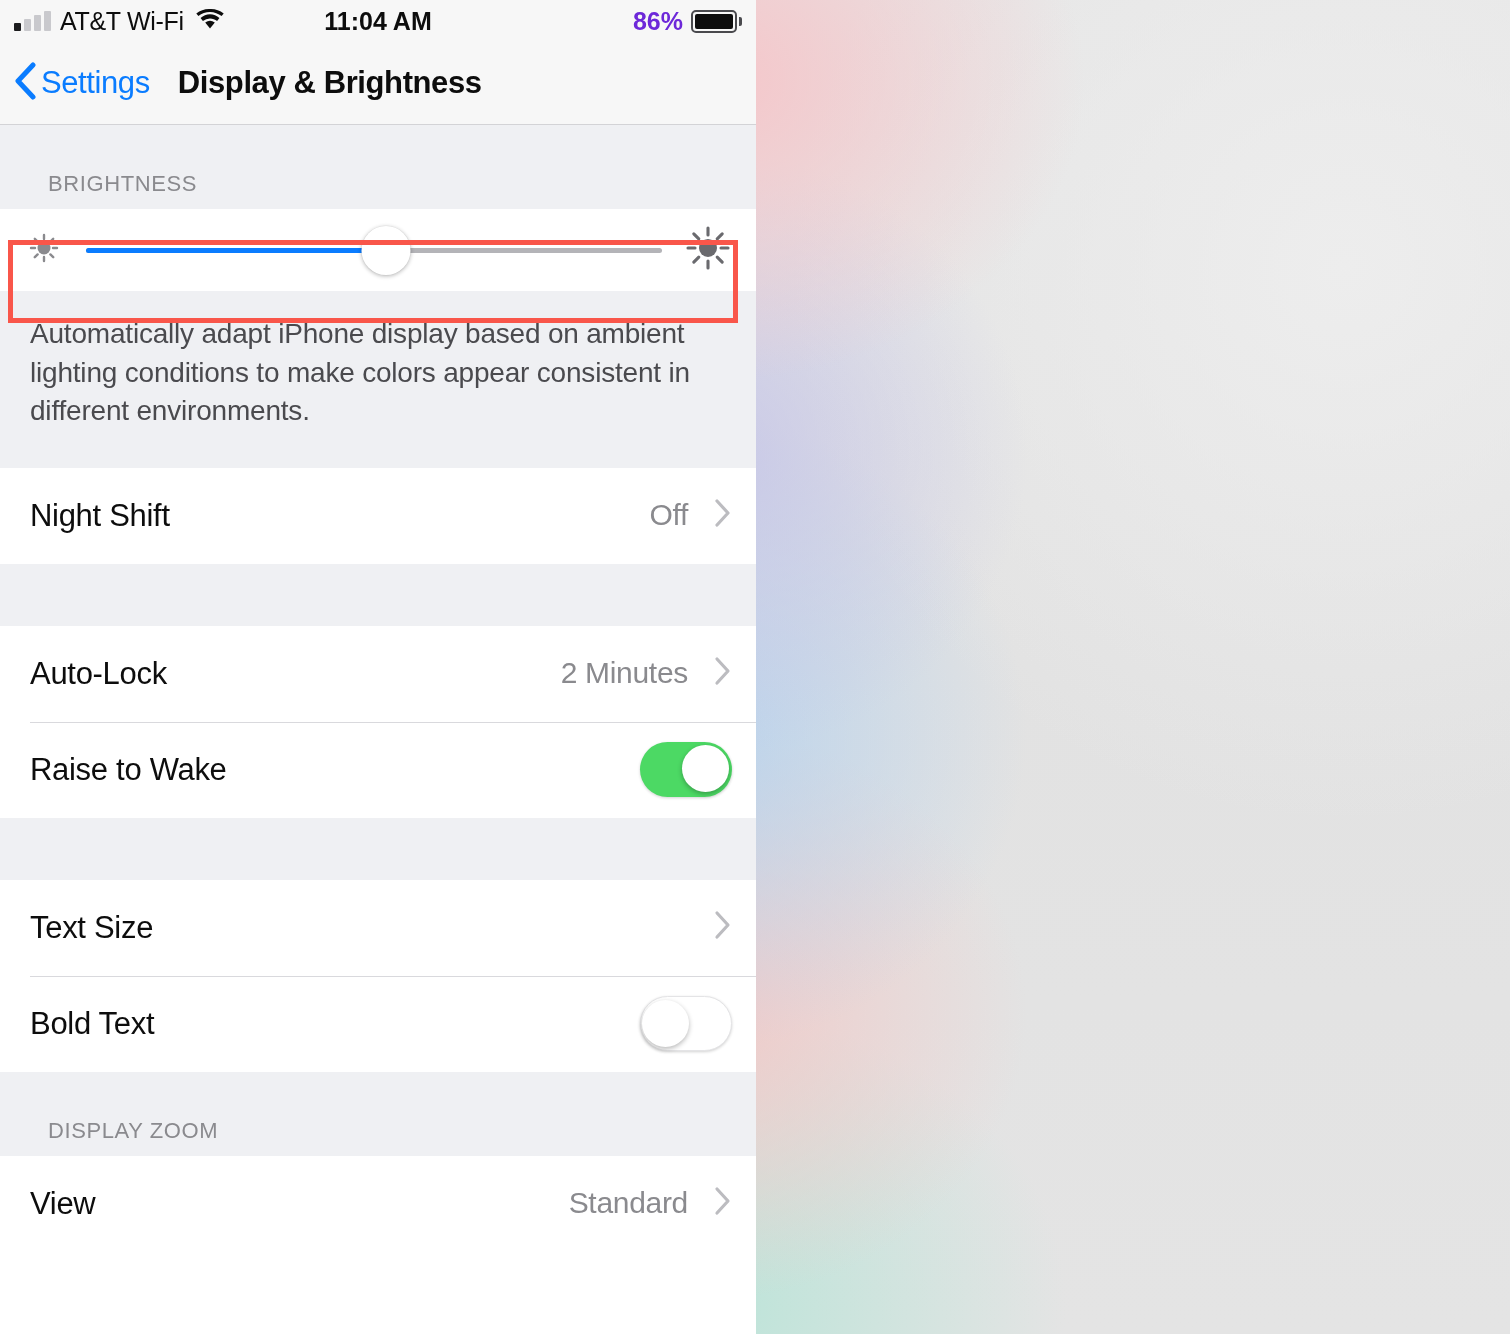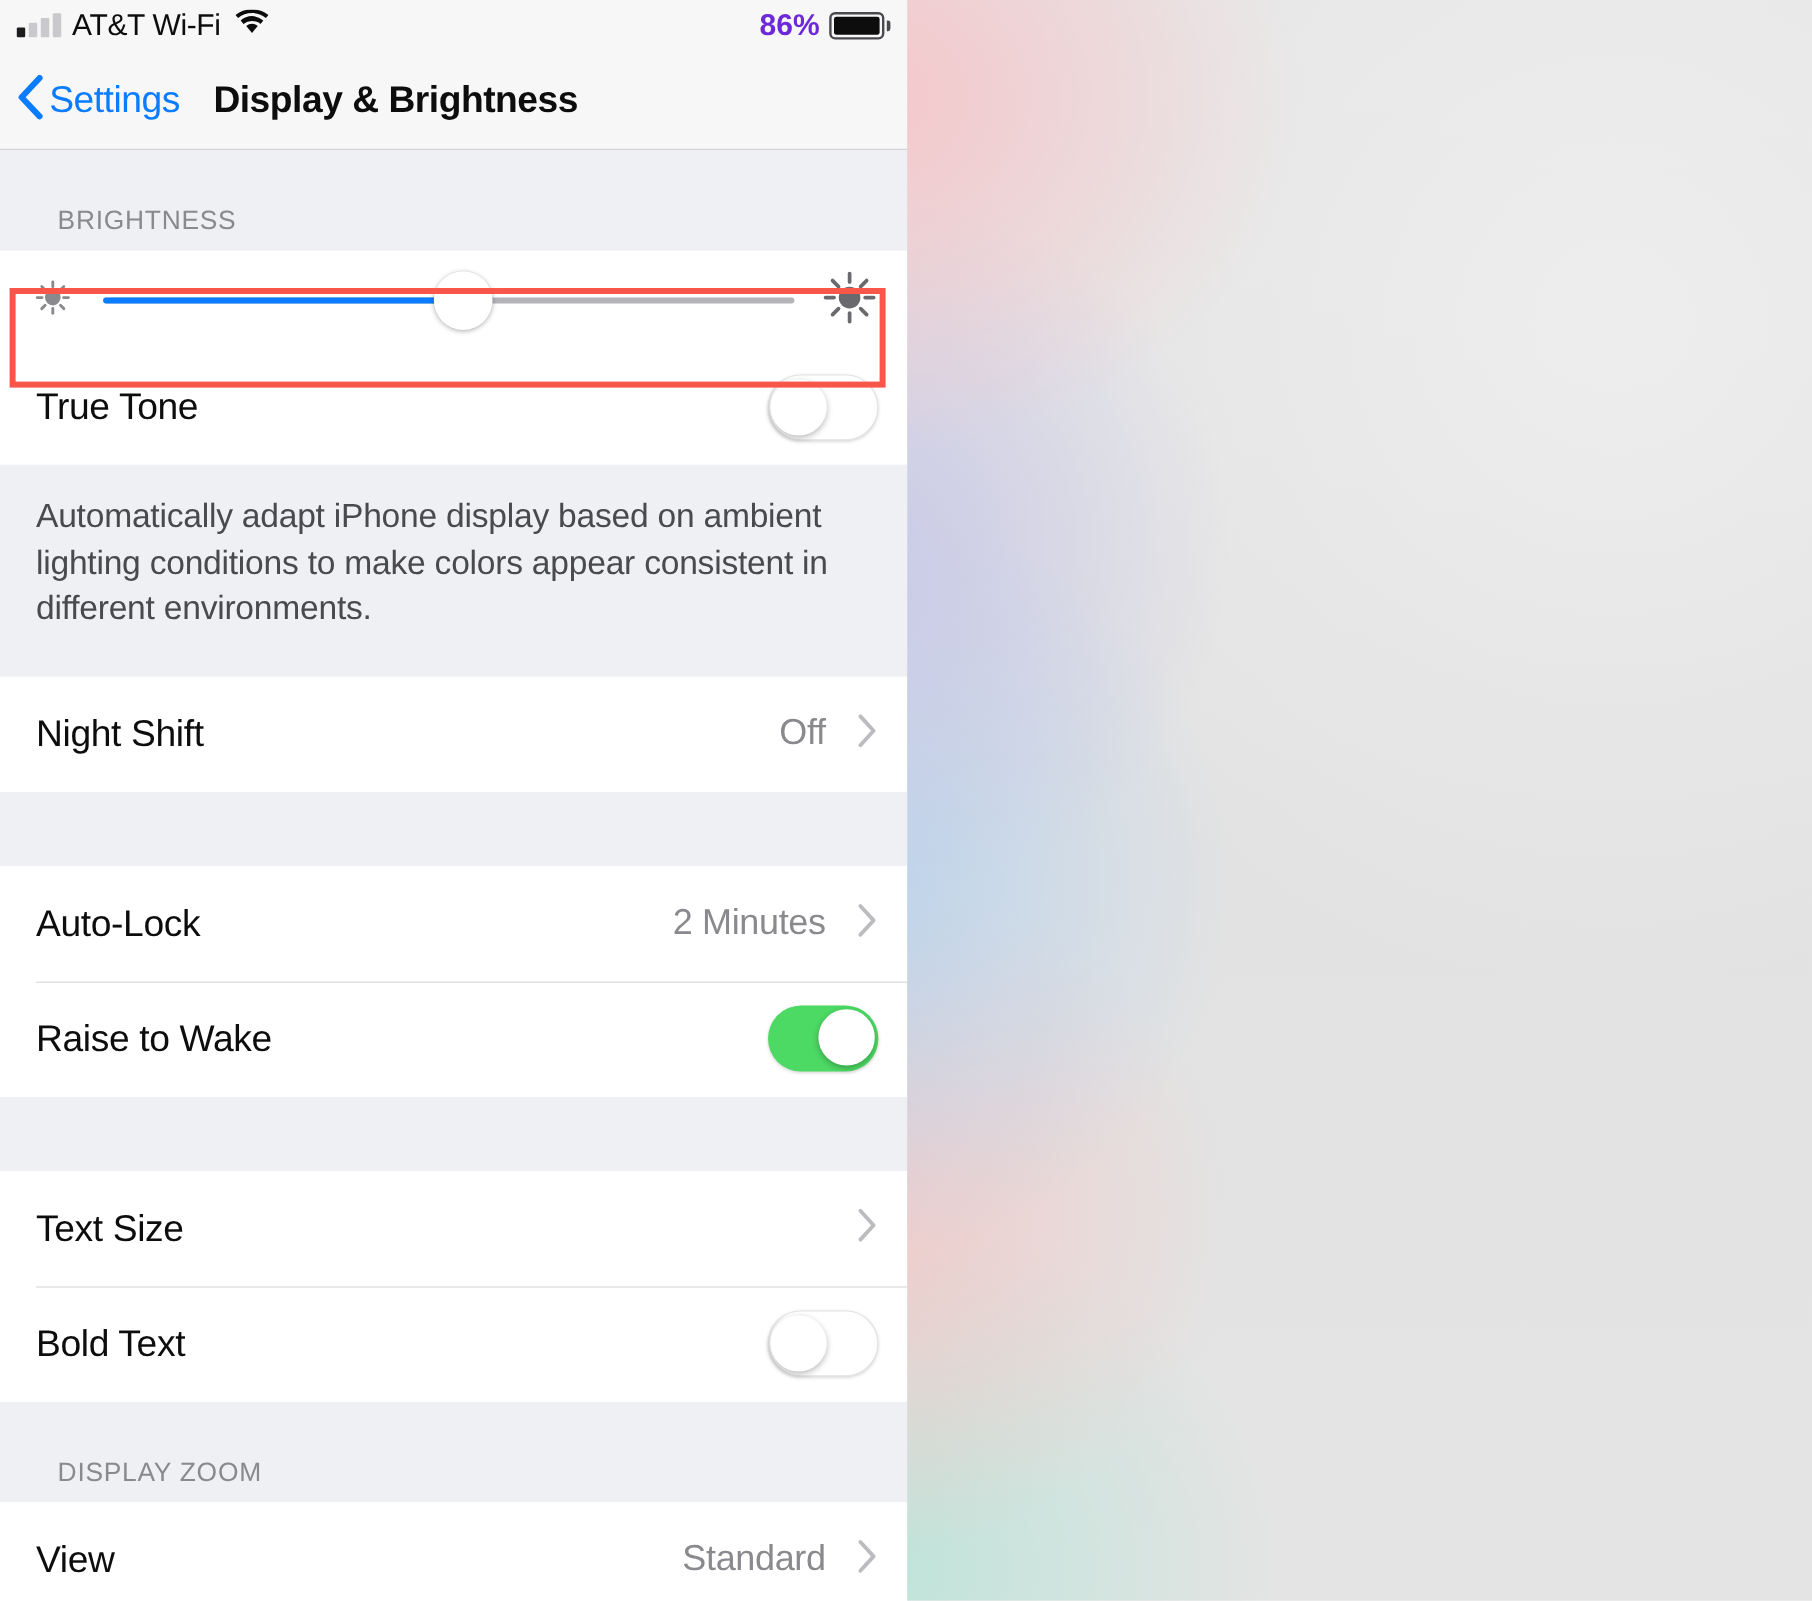--- a/index.html
+++ b/index.html
@@ -164,20 +164,21 @@
       </span>
       <span class="carrier">AT&amp;T Wi-Fi</span>
       <span class="wifi-ico">
         <svg width="28" height="21" viewBox="0 0 28 21">
           <path d="M14 19.6 L9.2 13.6a7.6 7.6 0 0 1 9.6 0z" fill="#0d0d0d"></path>
           <path d="M14 9.4c2.7 0 5.2.95 7.1 2.55l2.35-2.9A15.2 15.2 0 0 0 14 5.3a15.2 15.2 0 0 0-9.45 3.75l2.35 2.9A11 11 0 0 1 14 9.4z" fill="#0d0d0d"></path>
           <path d="M14 1.3c4.4 0 8.45 1.6 11.6 4.2l2.1-2.6A21.6 21.6 0 0 0 14-1.6 21.6 21.6 0 0 0 .3 2.9l2.1 2.6A18.2 18.2 0 0 1 14 1.3z" fill="#0d0d0d" transform="translate(0,1.6)"></path>
         </svg>
       </span>
     </div>
+    <div class="sb-time">11:04 AM</div>
     <div class="sb-right">
       <span class="batt-pct">86%</span>
       <span class="batt">
         <span class="batt-body">
             <span class="batt-fill"></span>
           </span>
         <span class="batt-cap"></span>
       </span>
     </div>
   </div>
@@ -227,28 +228,20 @@
             <line x1="39" y1="26" x2="46" y2="26"></line>
           <line x1="11.8" y1="11.8" x2="16.8" y2="16.8"></line>
             <line x1="35.2" y1="35.2" x2="40.2" y2="40.2"></line>
           <line x1="40.2" y1="11.8" x2="35.2" y2="16.8"></line>
             <line x1="16.8" y1="35.2" x2="11.8" y2="40.2"></line>
         </g>
       </svg>
     </span>
   </div>
 
-  <div class="cell">
-    <span class="cell-title">True Tone</span>
-    <span class="cell-right">
-      <span class="toggle off">
-          <span class="knob"></span>
-        </span>
-    </span>
-  </div>
 
   <div class="desc">Automatically adapt iPhone display based on ambient lighting conditions to make colors appear consistent in different environments.</div>
 
   <div class="cell">
     <span class="cell-title">Night Shift</span>
     <span class="cell-right">
       <span class="cell-value">Off</span>
       <span class="chev">
         <svg width="18" height="30" viewBox="0 0 18 30">
             <path d="M3 3 L14 15 L3 27" stroke="#bcbcc0" stroke-width="3.2" fill="none" stroke-linecap="round" stroke-linejoin="round"></path>

